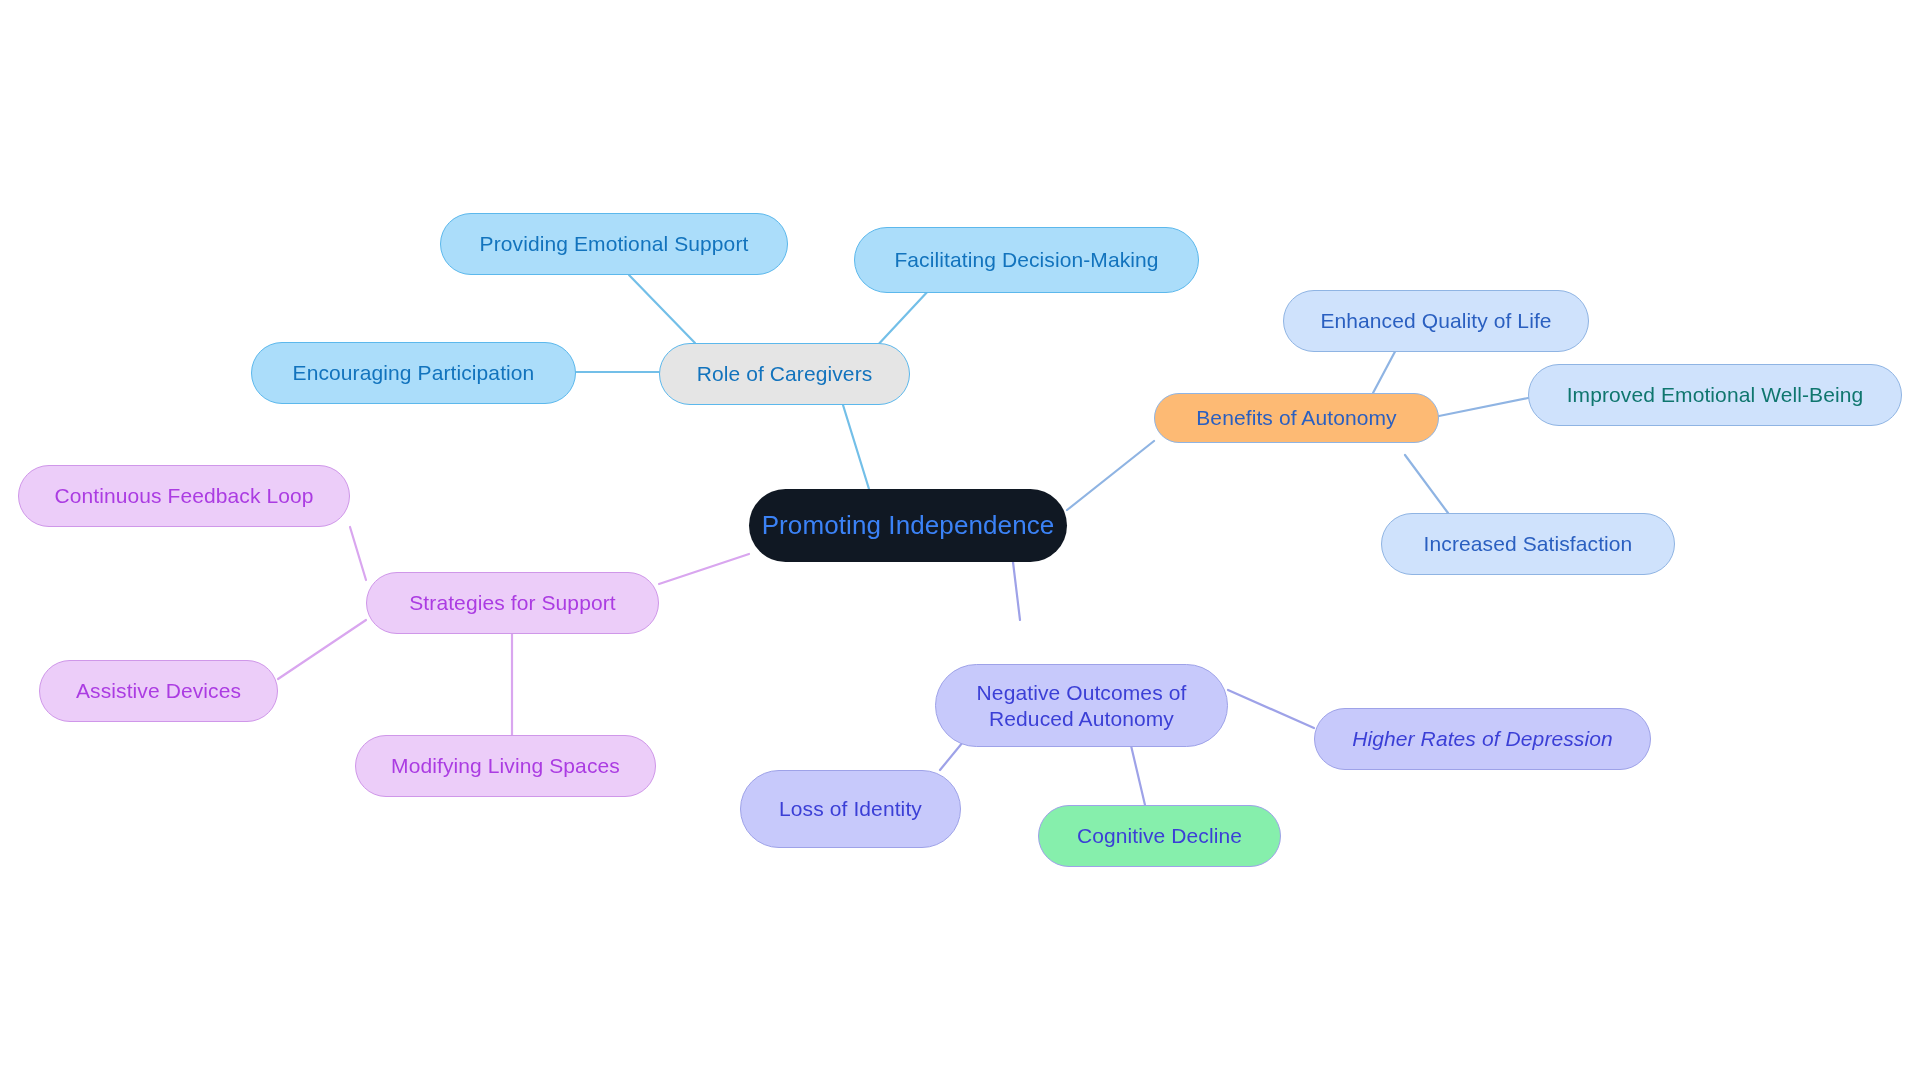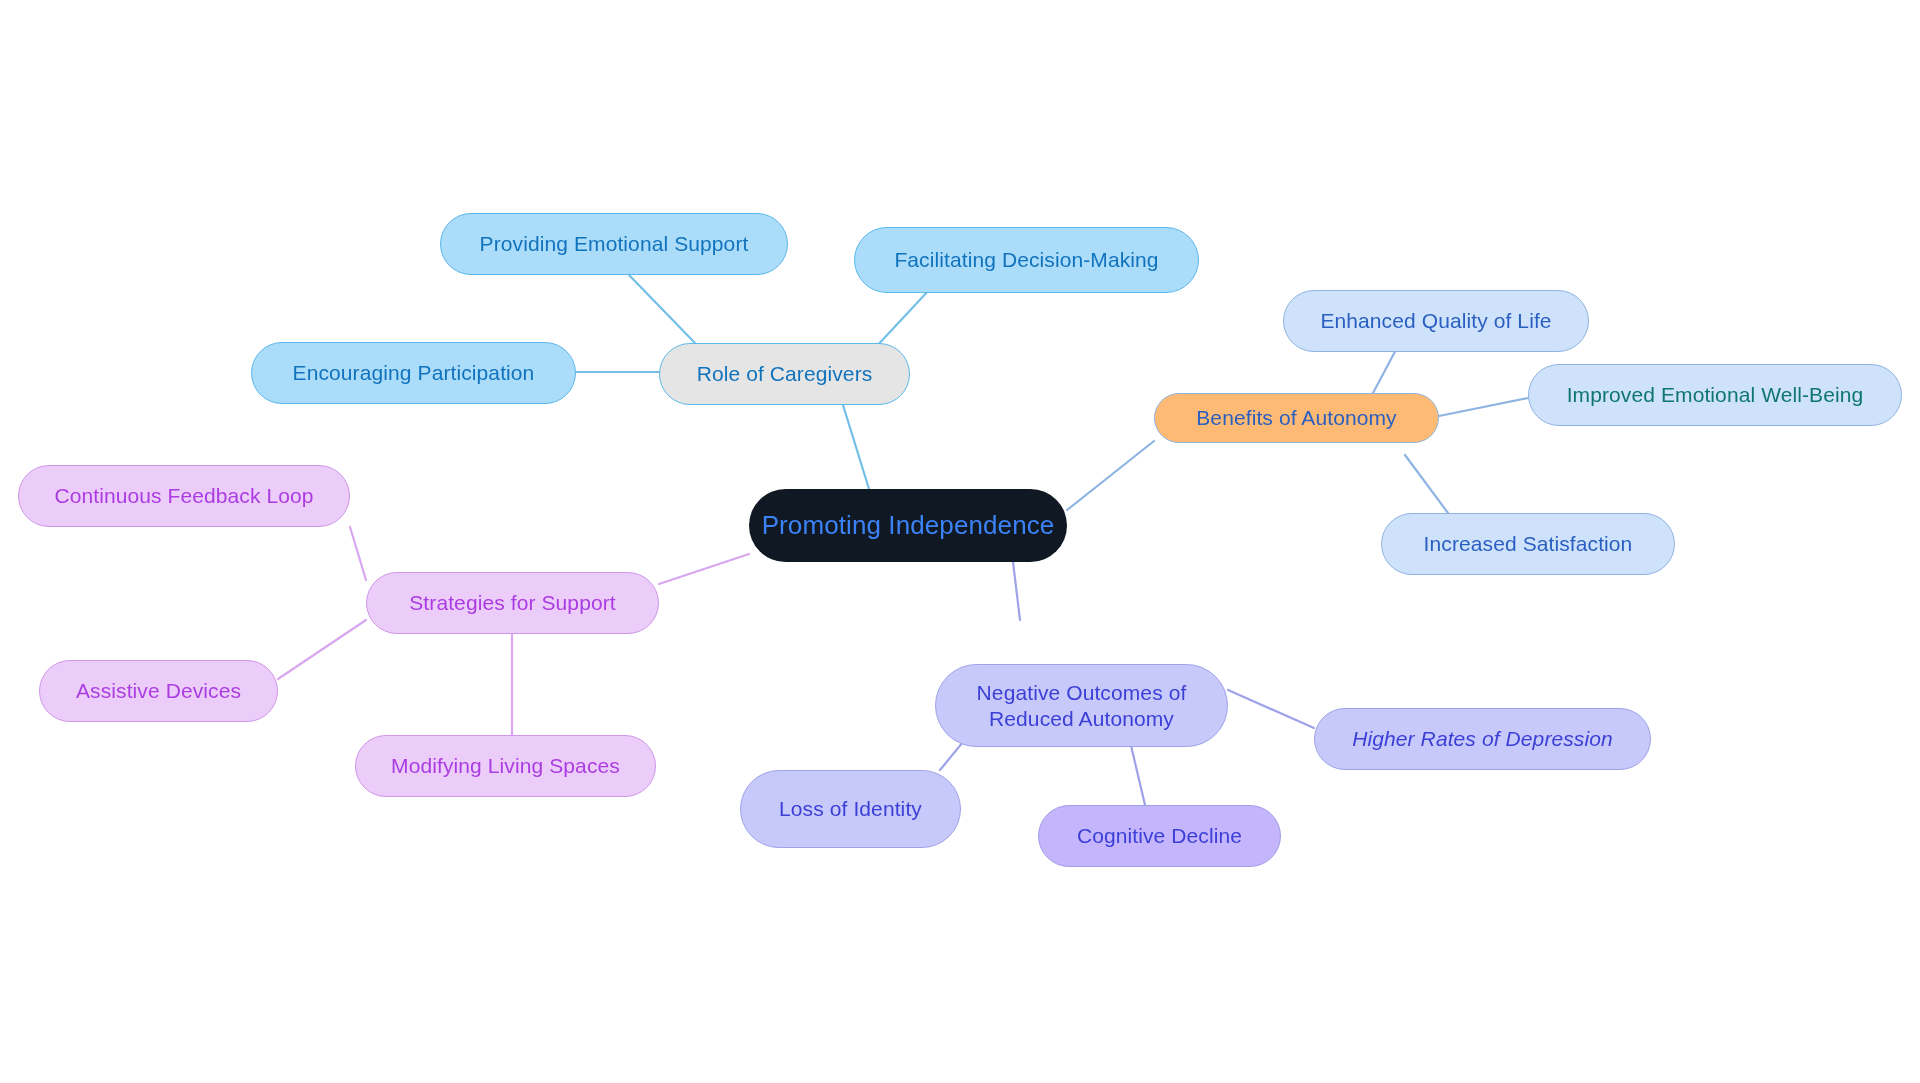--- a/index.html
+++ b/index.html
@@ -75,19 +75,19 @@
       <div class="node" style="left: 854px; top: 227px; width: 345px; height: 66px; font-size: 21px; background: rgb(171, 221, 250); border-color: rgb(92, 184, 236); color: rgb(18, 115, 189);"><span class="node-label">Facilitating Decision-Making</span></div>
       <div class="node" style="left: 251px; top: 342px; width: 325px; height: 62px; font-size: 21px; background: rgb(171, 221, 250); border-color: rgb(92, 184, 236); color: rgb(18, 115, 189);"><span class="node-label">Encouraging Participation</span></div>
       <div class="node" style="left: 1154px; top: 393px; width: 285px; height: 50px; font-size: 21px; background: #fdba74; border-color: rgb(143, 180, 227); color: rgb(42, 95, 192);"><span class="node-label">Benefits of Autonomy</span></div>
       <div class="node" style="left: 1283px; top: 252px; width: 306px; height: 62px; font-size: 21px; background: rgb(207, 226, 252); border-color: rgb(143, 180, 227); color: rgb(42, 95, 192); margin-top: 38px;"><span class="node-label">Enhanced Quality of Life</span></div>
       <div class="node" style="left: 1528px; top: 364px; width: 374px; height: 62px; font-size: 21px; background: rgb(207, 226, 252); border-color: rgb(143, 180, 227); color: #0f766e;"><span class="node-label">Improved Emotional Well-Being</span></div>
       <div class="node" style="left: 1381px; top: 513px; width: 294px; height: 62px; font-size: 21px; background: rgb(207, 226, 252); border-color: rgb(143, 180, 227); color: rgb(42, 95, 192);"><span class="node-label">Increased Satisfaction</span></div>
       <div class="node" style="left: 935px; top: 620px; width: 293px; height: 83px; font-size: 21px; background: rgb(199, 201, 251); border-color: rgb(158, 162, 232); color: rgb(59, 63, 214); margin-top: 44px;"><span class="node-label">Negative Outcomes of
 Reduced Autonomy</span></div>
       <div class="node" style="left: 1314px; top: 708px; width: 337px; height: 62px; font-size: 21px; background: rgb(199, 201, 251); border-color: rgb(158, 162, 232); color: rgb(59, 63, 214); font-style: italic;"><span class="node-label">Higher Rates of Depression</span></div>
       <div class="node" style="left: 740px; top: 770px; width: 221px; height: 78px; font-size: 21px; background: rgb(199, 201, 251); border-color: rgb(158, 162, 232); color: rgb(59, 63, 214);"><span class="node-label">Loss of Identity</span></div>
-      <div class="node" style="left: 1038px; top: 805px; width: 243px; height: 62px; font-size: 21px; background: #c4b5fd; border-color: rgb(158, 162, 232); color: rgb(59, 63, 214);"><span class="node-label">Cognitive Decline</span></div>
+      <div class="node" style="left: 1038px; top: 805px; width: 243px; height: 62px; font-size: 21px; background: #86efac; border-color: rgb(158, 162, 232); color: rgb(59, 63, 214);"><span class="node-label">Cognitive Decline</span></div>
       <div class="node" style="left: 366px; top: 572px; width: 293px; height: 62px; font-size: 21px; background: rgb(236, 205, 249); border-color: rgb(207, 151, 233); color: rgb(171, 60, 226);"><span class="node-label">Strategies for Support</span></div>
       <div class="node" style="left: 18px; top: 465px; width: 332px; height: 62px; font-size: 21px; background: rgb(236, 205, 249); border-color: rgb(207, 151, 233); color: rgb(171, 60, 226);"><span class="node-label">Continuous Feedback Loop</span></div>
       <div class="node" style="left: 39px; top: 660px; width: 239px; height: 62px; font-size: 21px; background: rgb(236, 205, 249); border-color: rgb(207, 151, 233); color: rgb(171, 60, 226);"><span class="node-label">Assistive Devices</span></div>
       <div class="node" style="left: 355px; top: 735px; width: 301px; height: 62px; font-size: 21px; background: rgb(236, 205, 249); border-color: rgb(207, 151, 233); color: rgb(171, 60, 226);"><span class="node-label">Modifying Living Spaces</span></div>
     </div>
 </div>
 
 </body></html>

